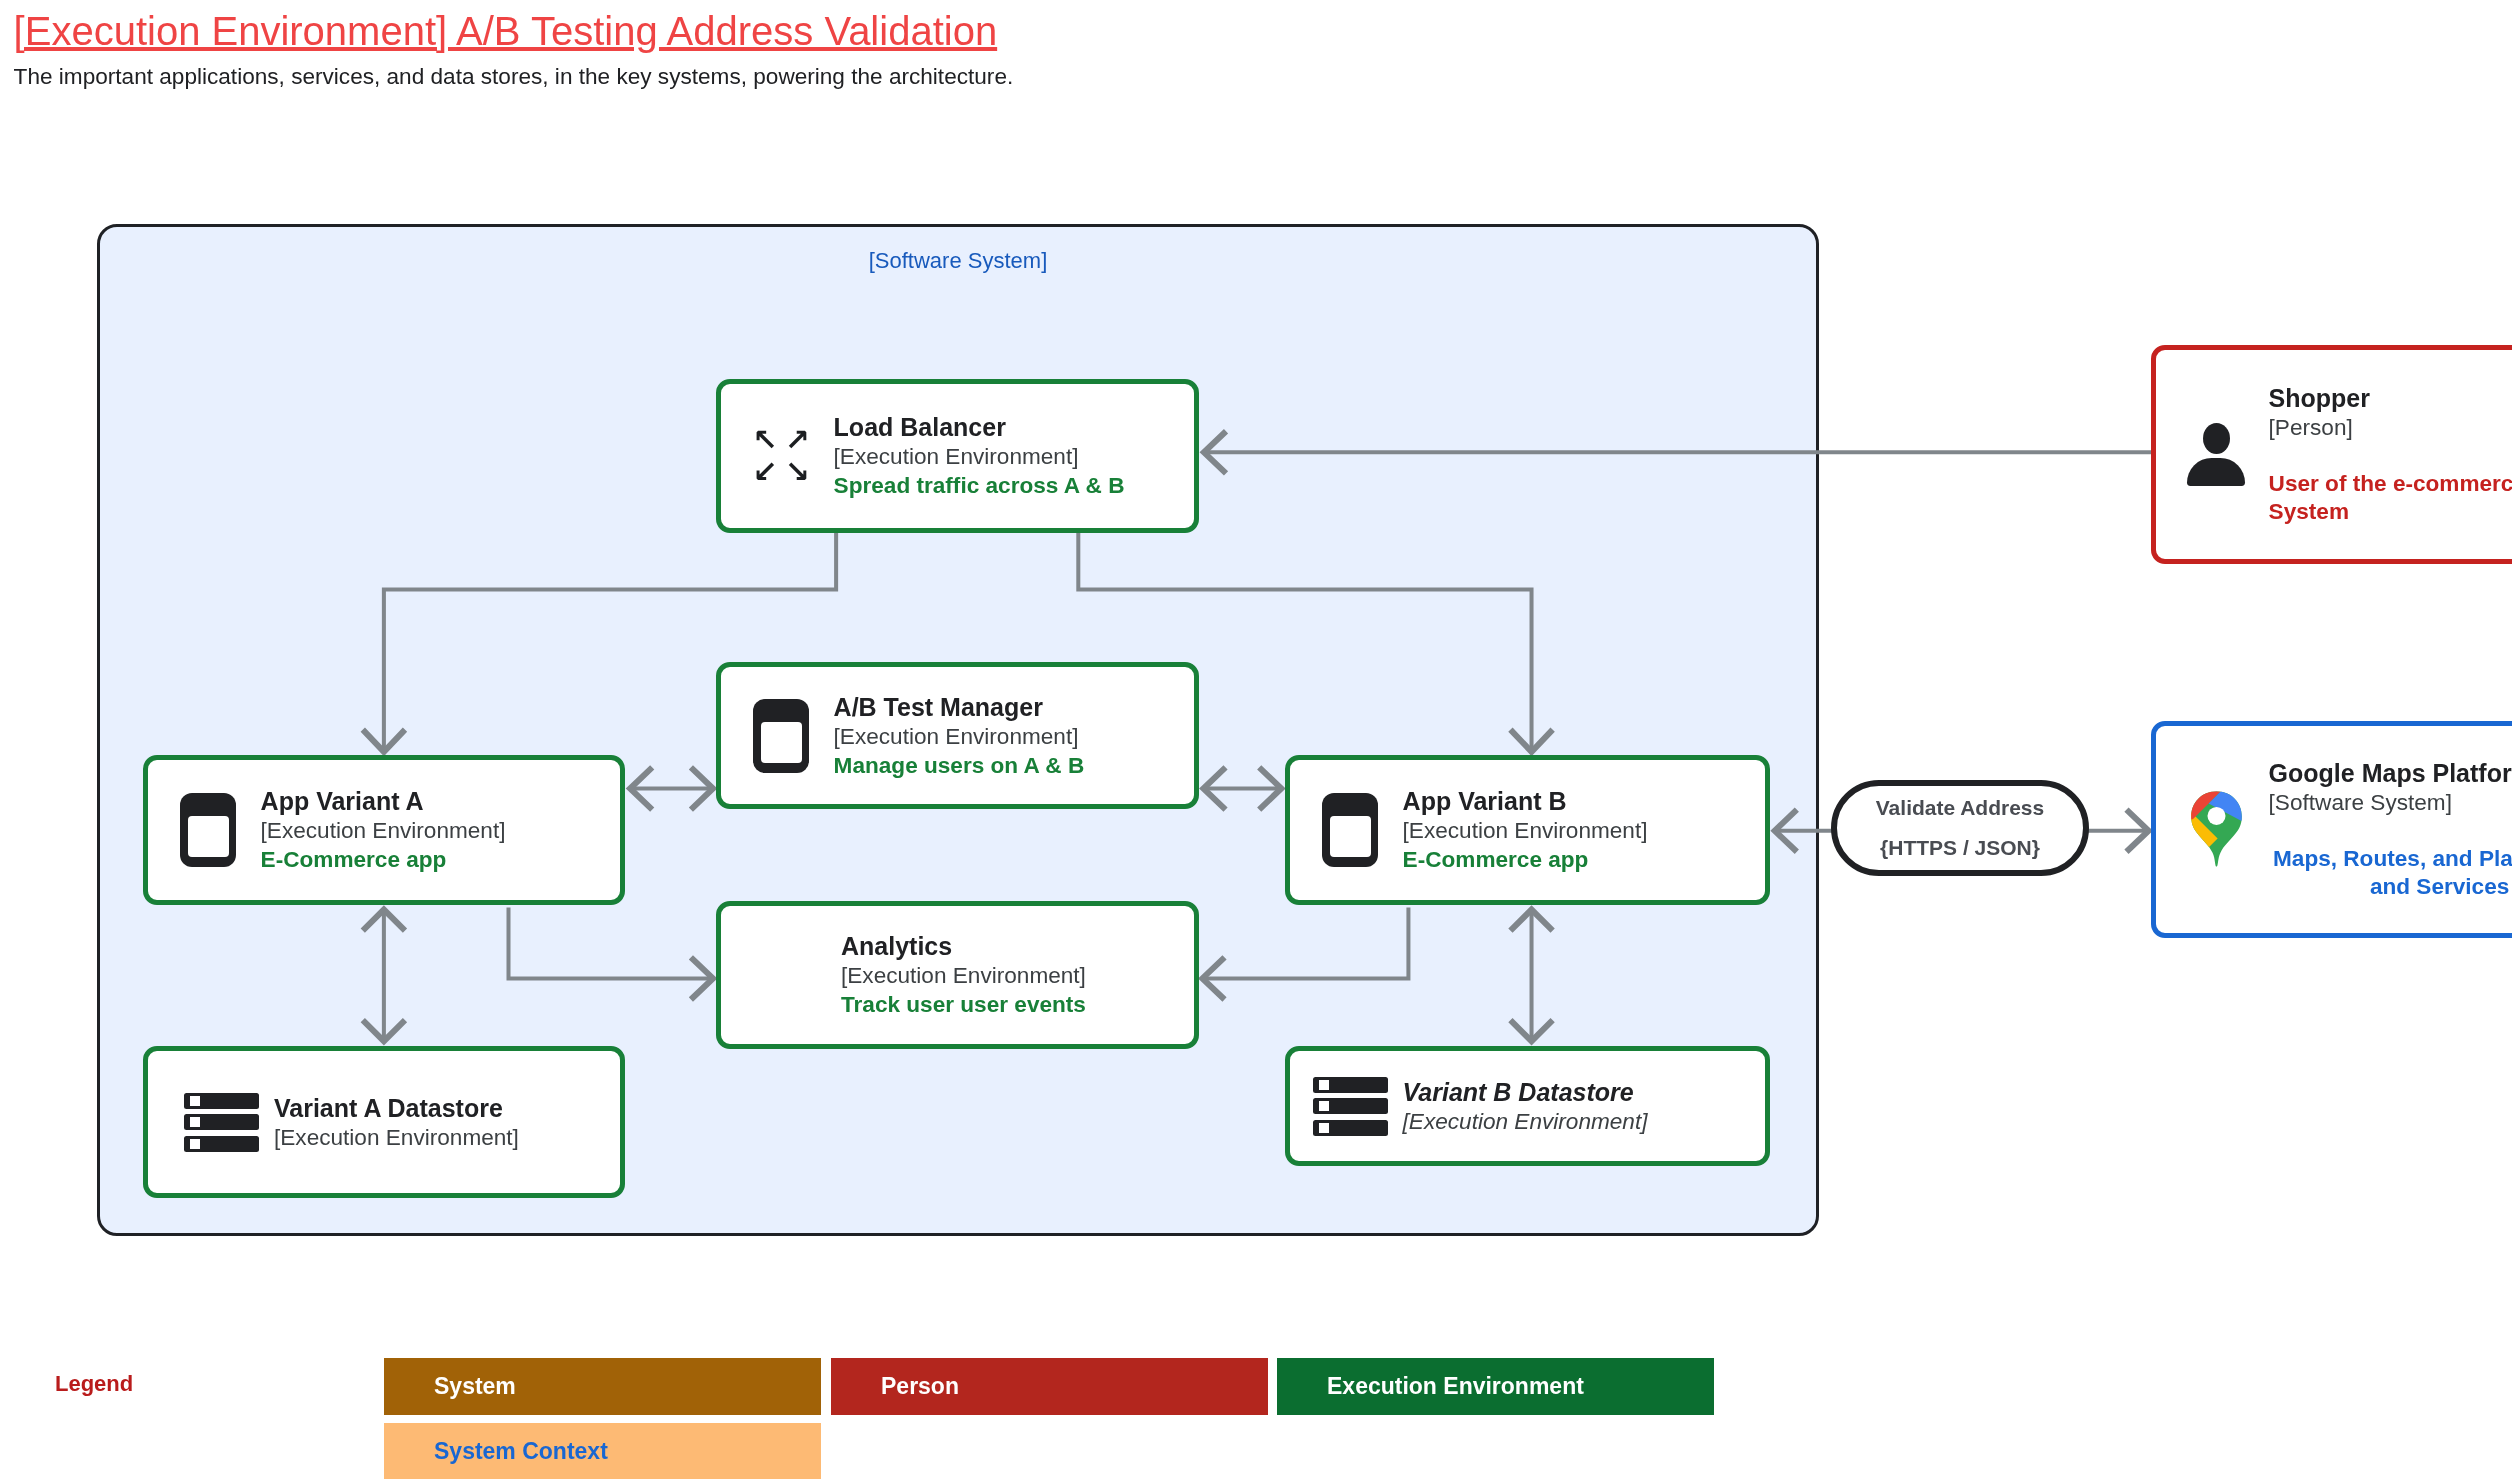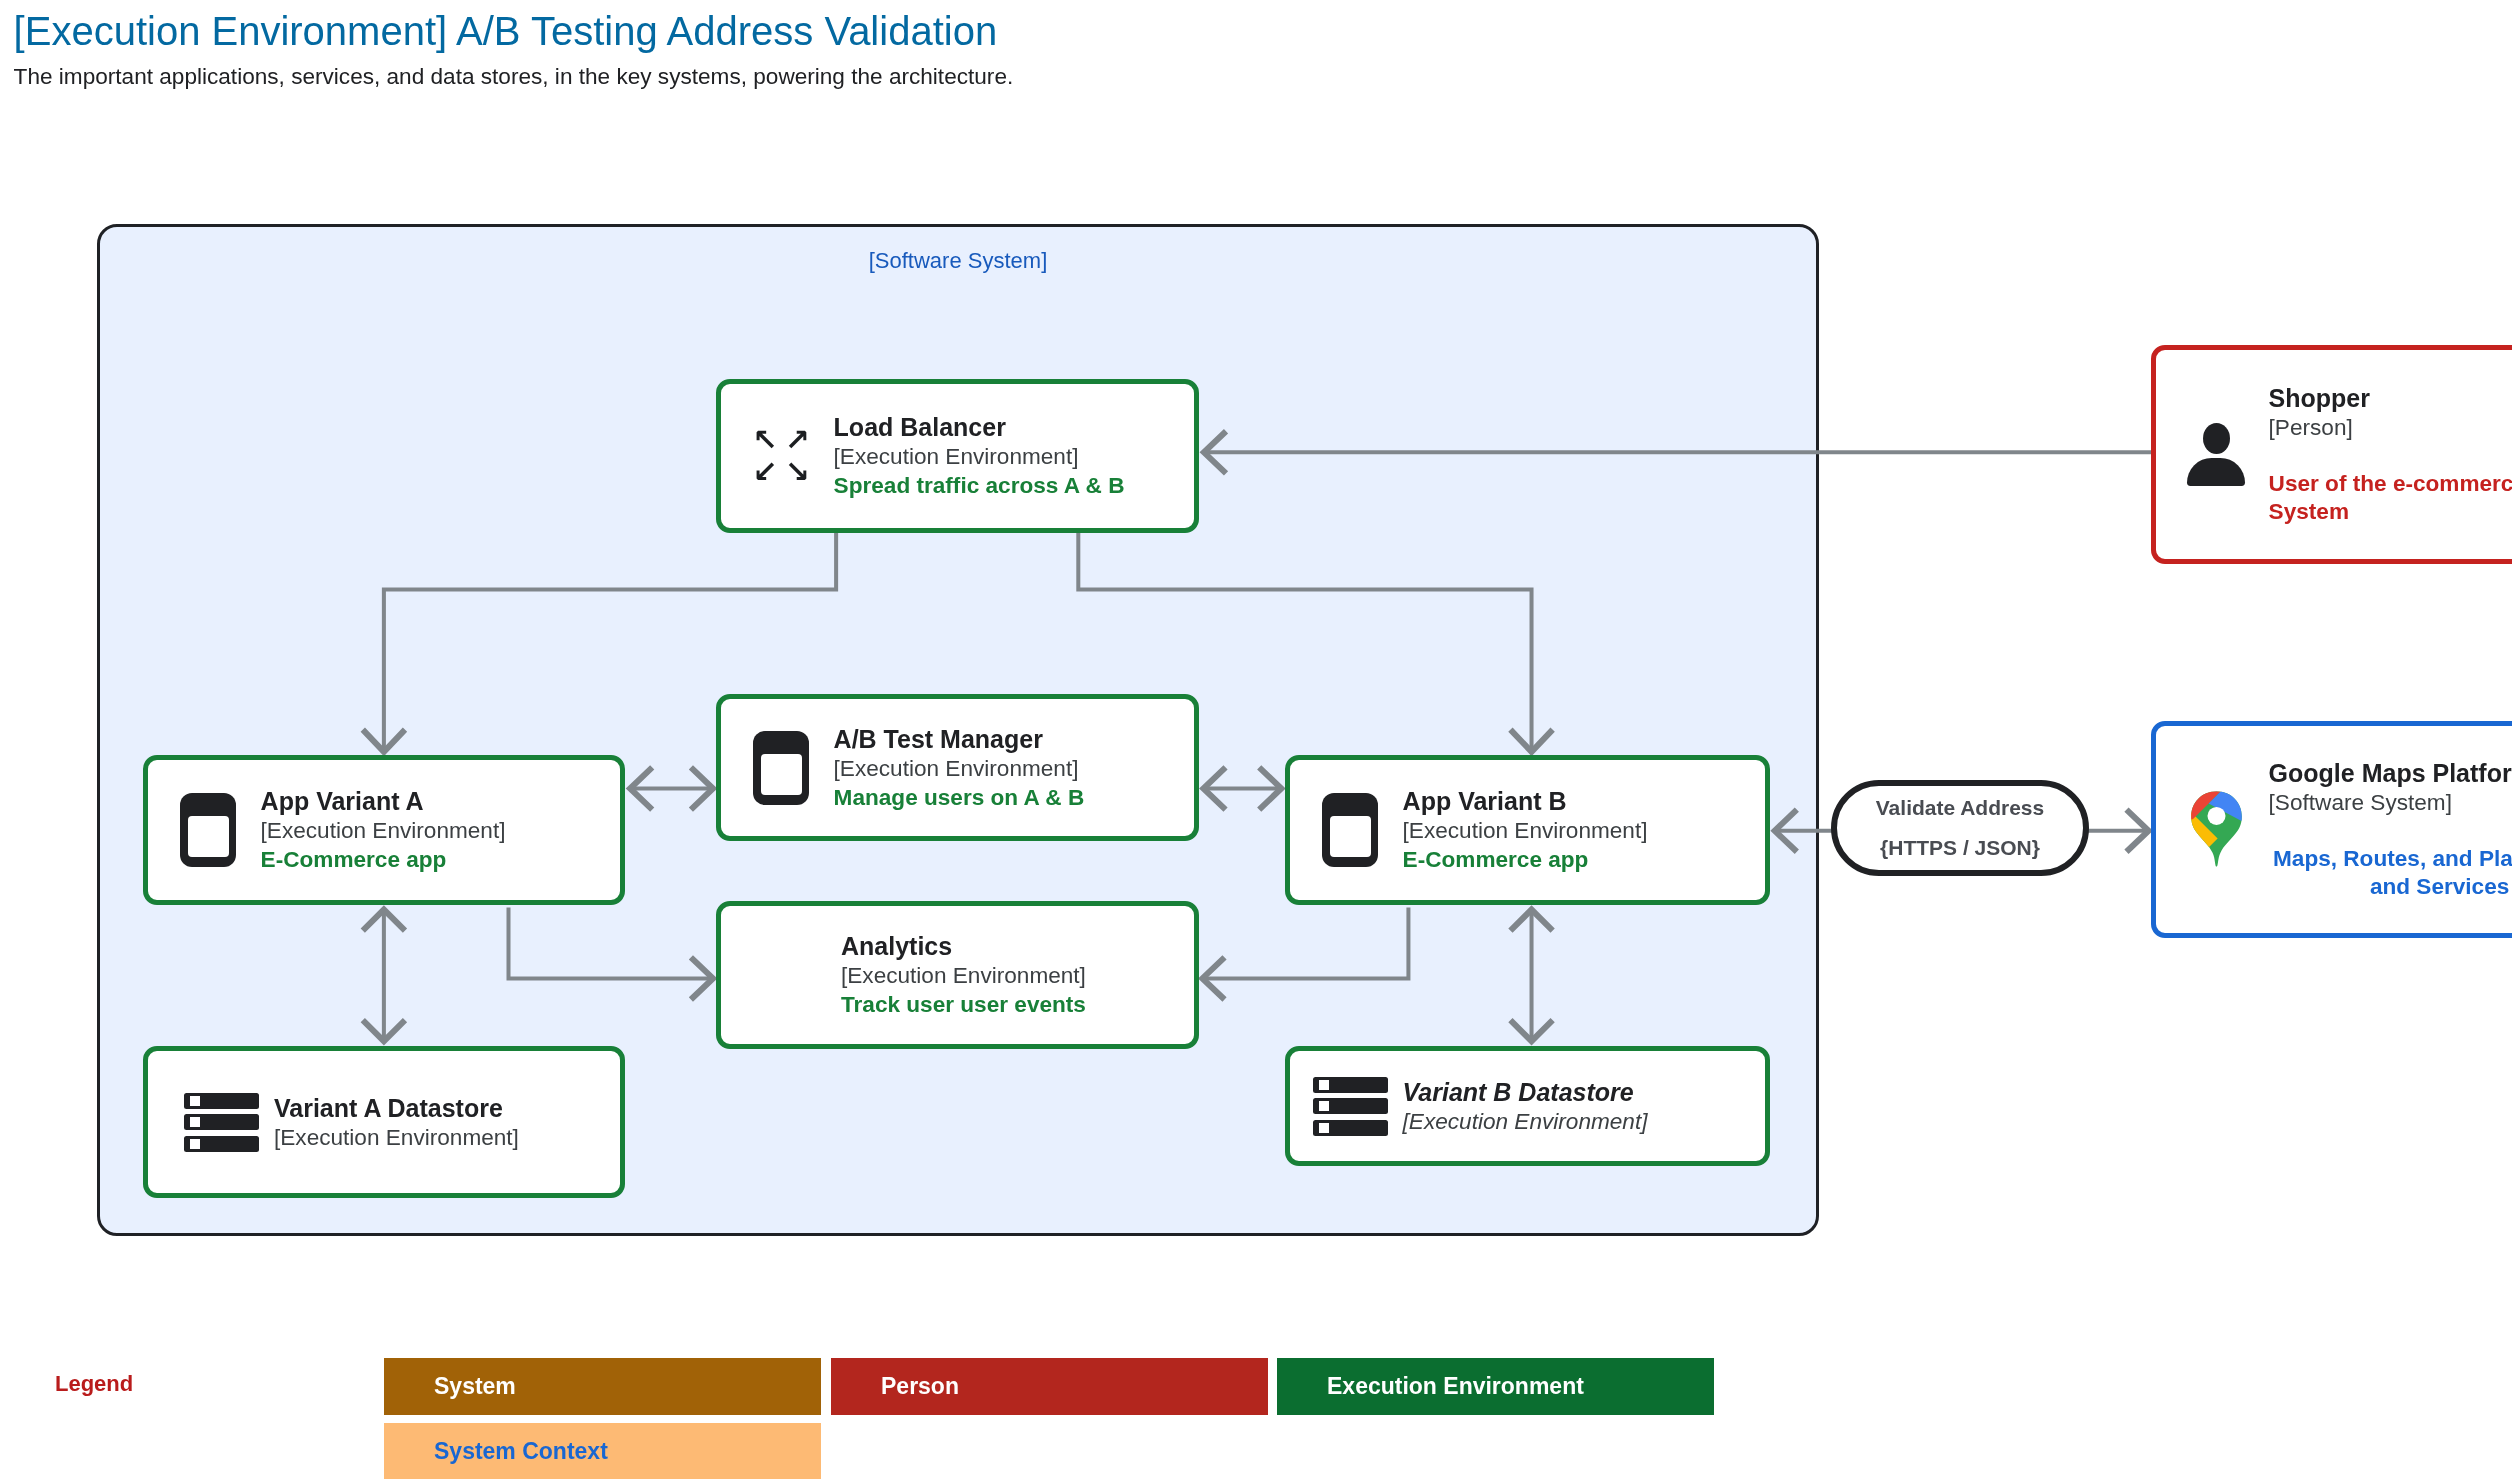--- a/index.html
+++ b/index.html
@@ -1,20 +1,20 @@
 <!DOCTYPE html>
 <html style="font-size:8px"><head>
 <meta charset="utf-8">
 <style>
   html,body{margin:0;padding:0;background:#ffffff;}
   body{width:2642px;height:1480px;position:relative;overflow:hidden;
        font-family:"Liberation Sans","DejaVu Sans",sans-serif;color:#202124;}
 
   
-  .page-title{position:absolute;left:13.6px;top:9px;font-size:40px;font-weight:500;color:#0369a1;letter-spacing:0;}
+  .page-title{position:absolute;left:13.6px;top:9px;font-size:40px;font-weight:500;color:#ef4444;letter-spacing:0;text-decoration:underline;}
   .page-subtitle{position:absolute;left:13.6px;top:64px;font-size:22.6px;font-weight:400;color:#202124;}
 
   
   .boundary{position:absolute;left:97px;top:224px;width:1722px;height:1012px;
             background:#e8f0fe;border:3px solid #1f2125;border-radius:20px;box-sizing:border-box;}
   .boundary-label{position:absolute;left:97px;top:247px;width:1722px;text-align:center;}
   .boundary-label .bname{font-size:31px;font-weight:400;color:#185abc;line-height:37px;}
   .boundary-label .btype{font-size:22px;font-weight:400;color:#185abc;line-height:27px;}
 
   
@@ -30,21 +30,21 @@
   .card.no-icon{padding-left:120px;}
   .nname{font-size:25px;font-weight:700;color:#202124;line-height:31px;}
   .ntype{font-size:22.6px;font-weight:400;color:#3c4043;line-height:28px;}
   .ndesc{font-size:22.6px;font-weight:700;line-height:28px;margin-top:1px;}
   .green .ndesc{color:#188038;}
   .red  .ndesc{color:#c5221f;margin-top:28px;max-width:312px;}
   .blue .ndesc{color:#1967d2;margin-top:28px;width:342px;text-align:center;}
 
   
   .lb      {left:716px;top:379px; width:483px;height:154px;}
-  .abtm    {left:716px;top:694px;width:483px;height:147px;}
+  .abtm    {left:716px;top:662px;width:483px;height:147px;}
   .ava     {left:143px; top:755px;width:482px;height:150px;}
   .avb     {left:1285px;top:755px;width:485px;height:150px;}
   .analytics{left:716px;top:901px;width:483px;height:148px;}
   .dsa     {left:143px; top:1046px;width:482px;height:152px;padding-left:36px;}
   .dsb     {left:1285px;top:1046px;width:485px;height:120px;font-style:italic;}
   .shopper {left:2151px;top:345px; width:488px;height:219px;}
   .gmaps   {left:2151px;top:721px;width:488px;height:217px;}
 
   
   .spread-icon{display:grid;grid-template-columns:32px 32px;grid-template-rows:32px 32px;}

